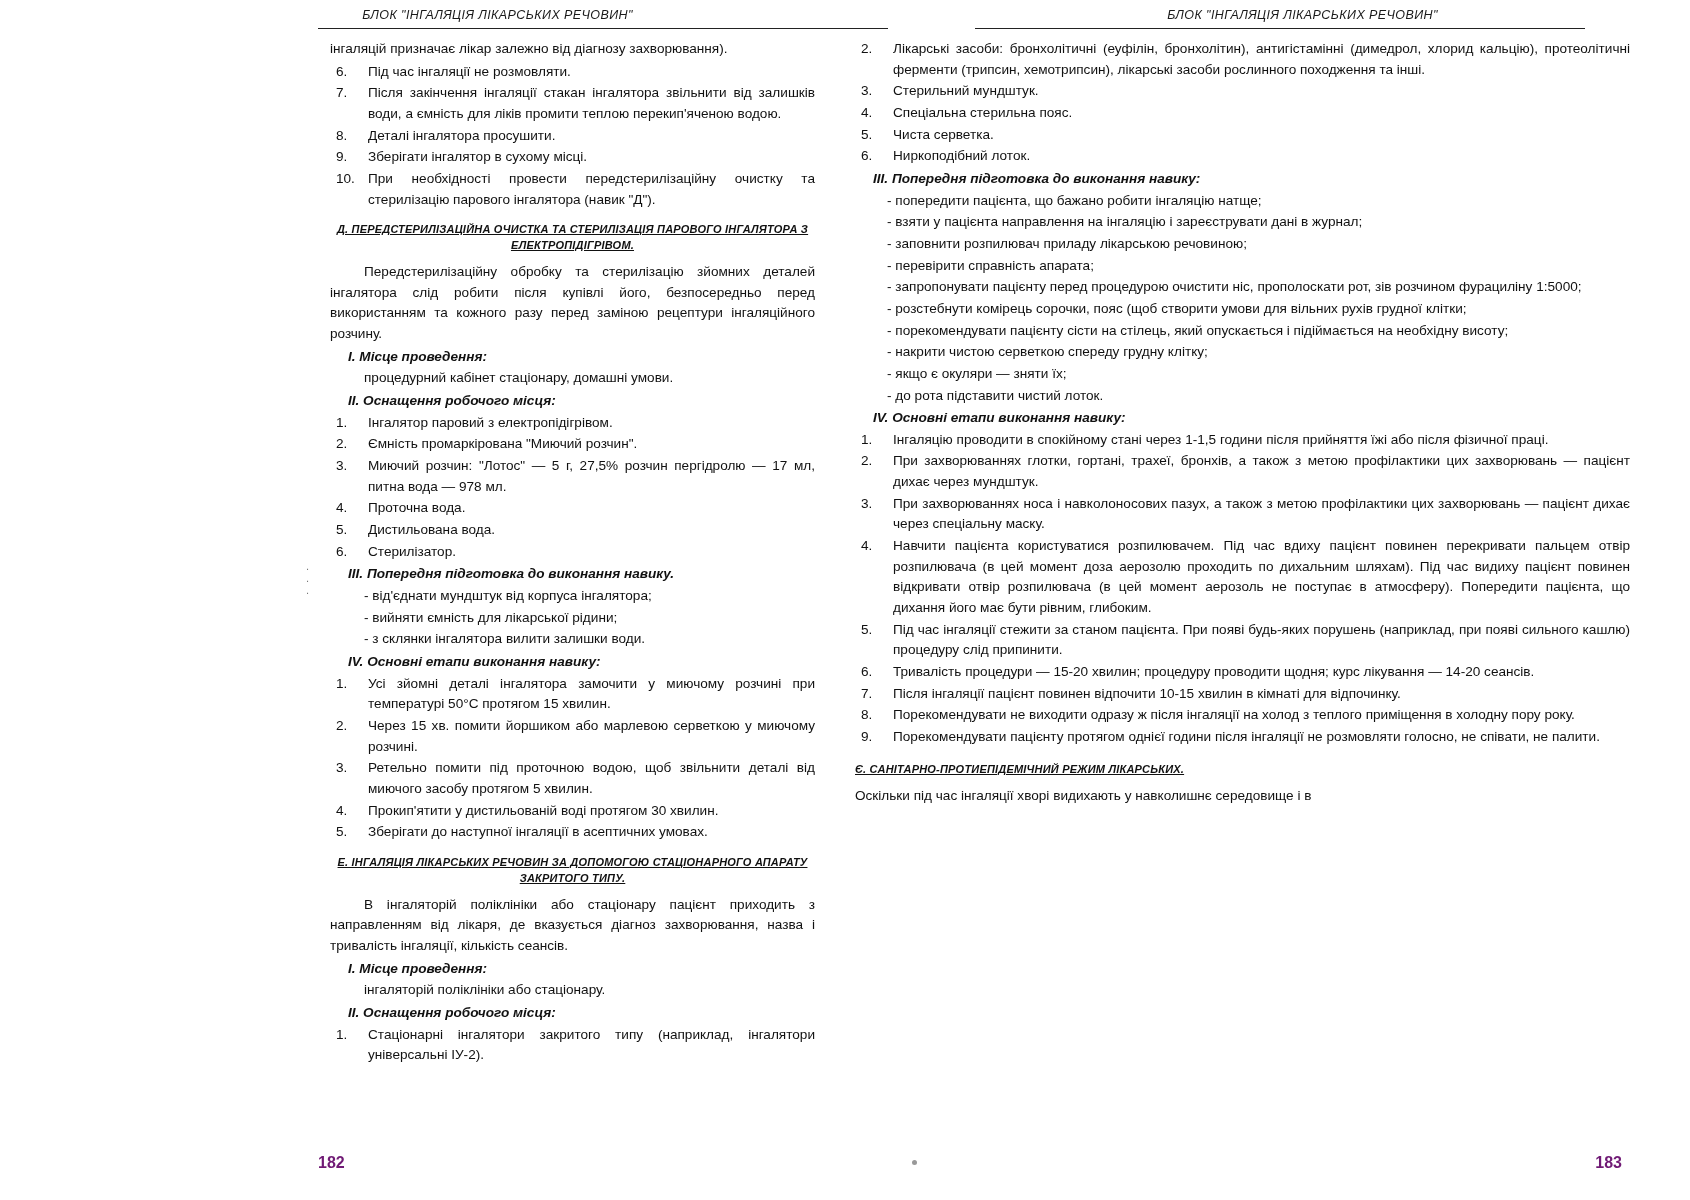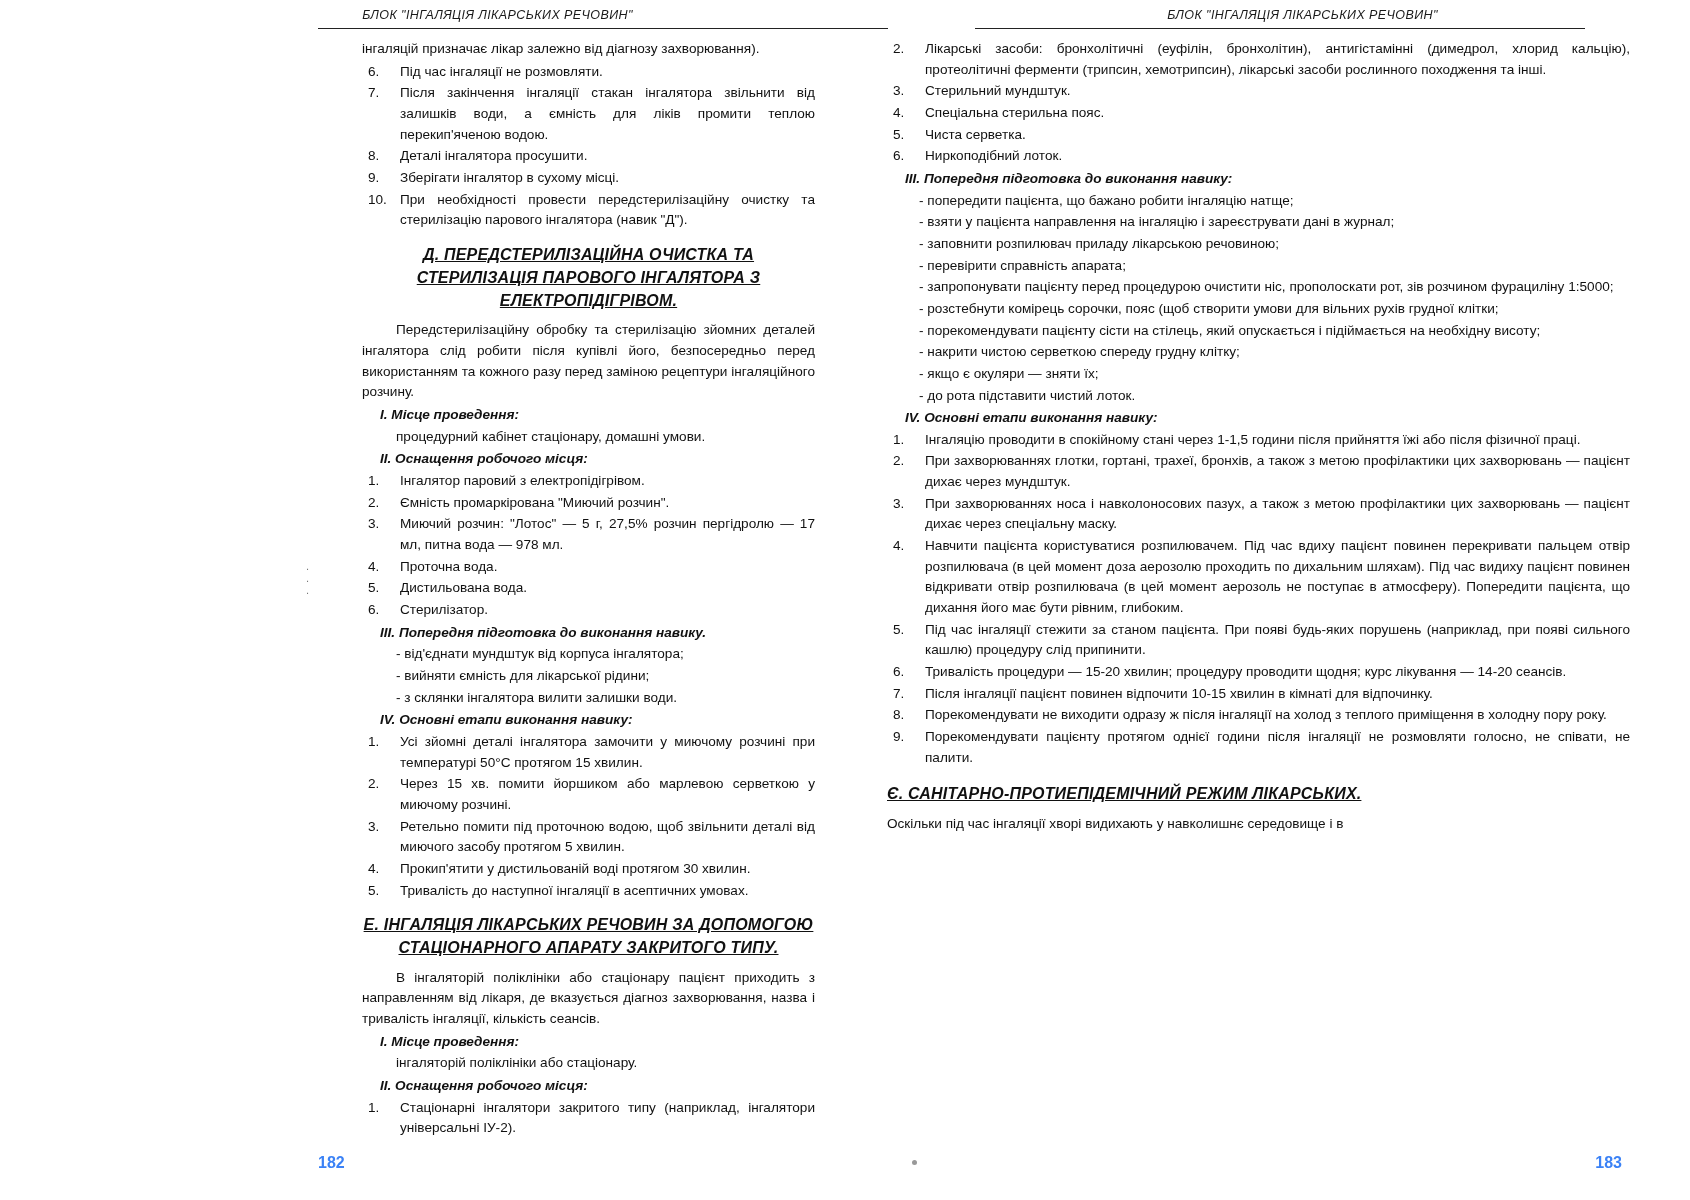--- a/index.html
+++ b/index.html
@@ -44,21 +44,21 @@
   .rh-left { margin-left: -150px; }
   .rh-right { margin-left: 120px; }
   .rule {
     border: none;
     border-top: 1.3px solid #222;
     margin: 0 0 10px 0;
   }
   .rule-left { width: 570px; margin-left: -12px;}
   .rule-right { width: 610px; margin-left: 120px;}
 
-  .block { font-size: 13.6px; line-height: 1.52; margin-left: 32px; }
+  .block { font-size: 13.6px; line-height: 1.52; }
 
   p.para {
     margin: 0 0 2px 0;
     text-align: justify;
   }
   .indent { text-indent: 34px; }
 
   ol.num, ul.dash {
     margin: 0 0 2px 0;
     padding: 0;
@@ -89,34 +89,34 @@
     font-size: 13.6px;
   }
   .sub-line {
     margin: 0 0 2px 34px;
   }
   .section-title {
     font-weight: bold;
     font-style: italic;
     text-align: center;
     text-decoration: underline;
-    font-size: 16px;
+    font-size: 11px;
     line-height: 1.45;
     margin: 12px 0 8px 0;
     letter-spacing: 0.2px;
   }
   .section-title.left-align {
     text-align: left;
   }
   .folio {
     position: absolute;
     bottom: 28px;
     font-size: 16px;
     font-weight: bold;
-    color: #3b82f6;
+    color: #701a75;
   }
   .folio-left { left: 318px; }
   .folio-right { right: 68px; }
   .gutter-marks {
     position: absolute;
     left: 306px;
     top: 560px;
     font-size: 11px;
     color: #777;
     line-height: 1.1;
@@ -221,21 +221,21 @@
         <li class="item">
           <span class="marker">3.</span>
           <span>Ретельно помити під проточною водою, щоб звільнити деталі від миючого засобу протягом 5 хвилин.</span>
         </li>
         <li class="item">
           <span class="marker">4.</span>
           <span>Прокип'ятити у дистильованій воді протягом 30 хвилин.</span>
         </li>
         <li class="item">
           <span class="marker">5.</span>
-          <span>Тривалість до наступної інгаляції в асептичних умовах.</span>
+          <span>Зберігати до наступної інгаляції в асептичних умовах.</span>
         </li>
       </ol>
 
       <div class="section-title">Е. ІНГАЛЯЦІЯ ЛІКАРСЬКИХ РЕЧОВИН ЗА ДОПОМОГОЮ СТАЦІОНАРНОГО АПАРАТУ ЗАКРИТОГО ТИПУ.</div>
 
       <p class="para indent">В інгаляторій поліклініки або стаціонару пацієнт приходить з направленням від лікаря, де вказується діагноз захворювання, назва і тривалість інгаляції, кількість сеансів.</p>
 
       <div class="roman-head">I. Місце проведення:</div>
       <div class="sub-line">інгаляторій поліклініки або стаціонару.</div>
 

